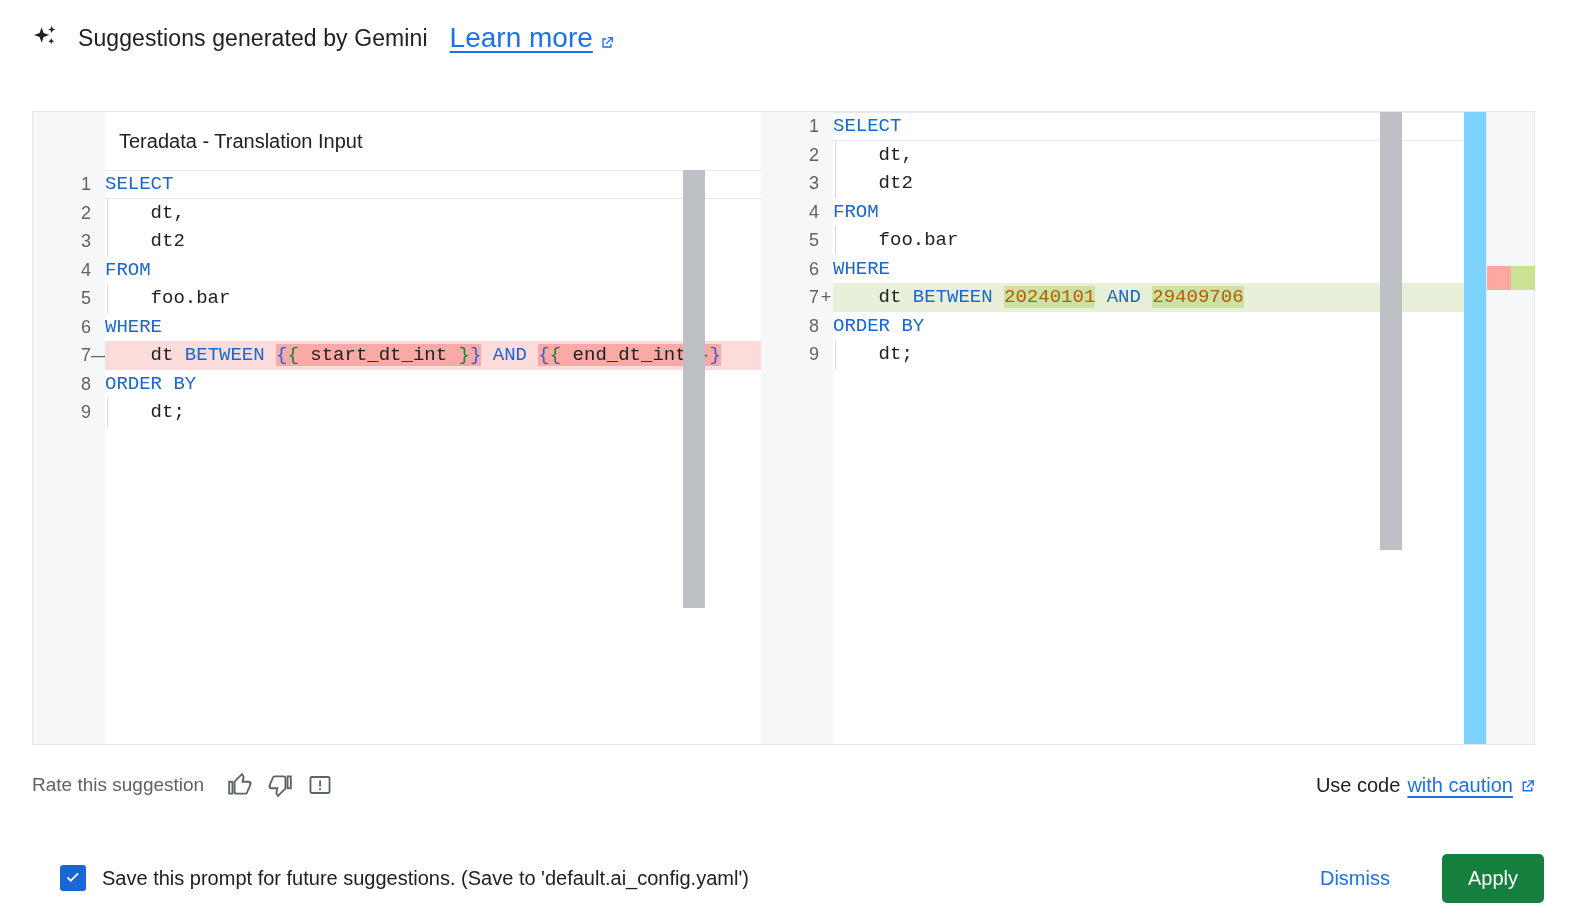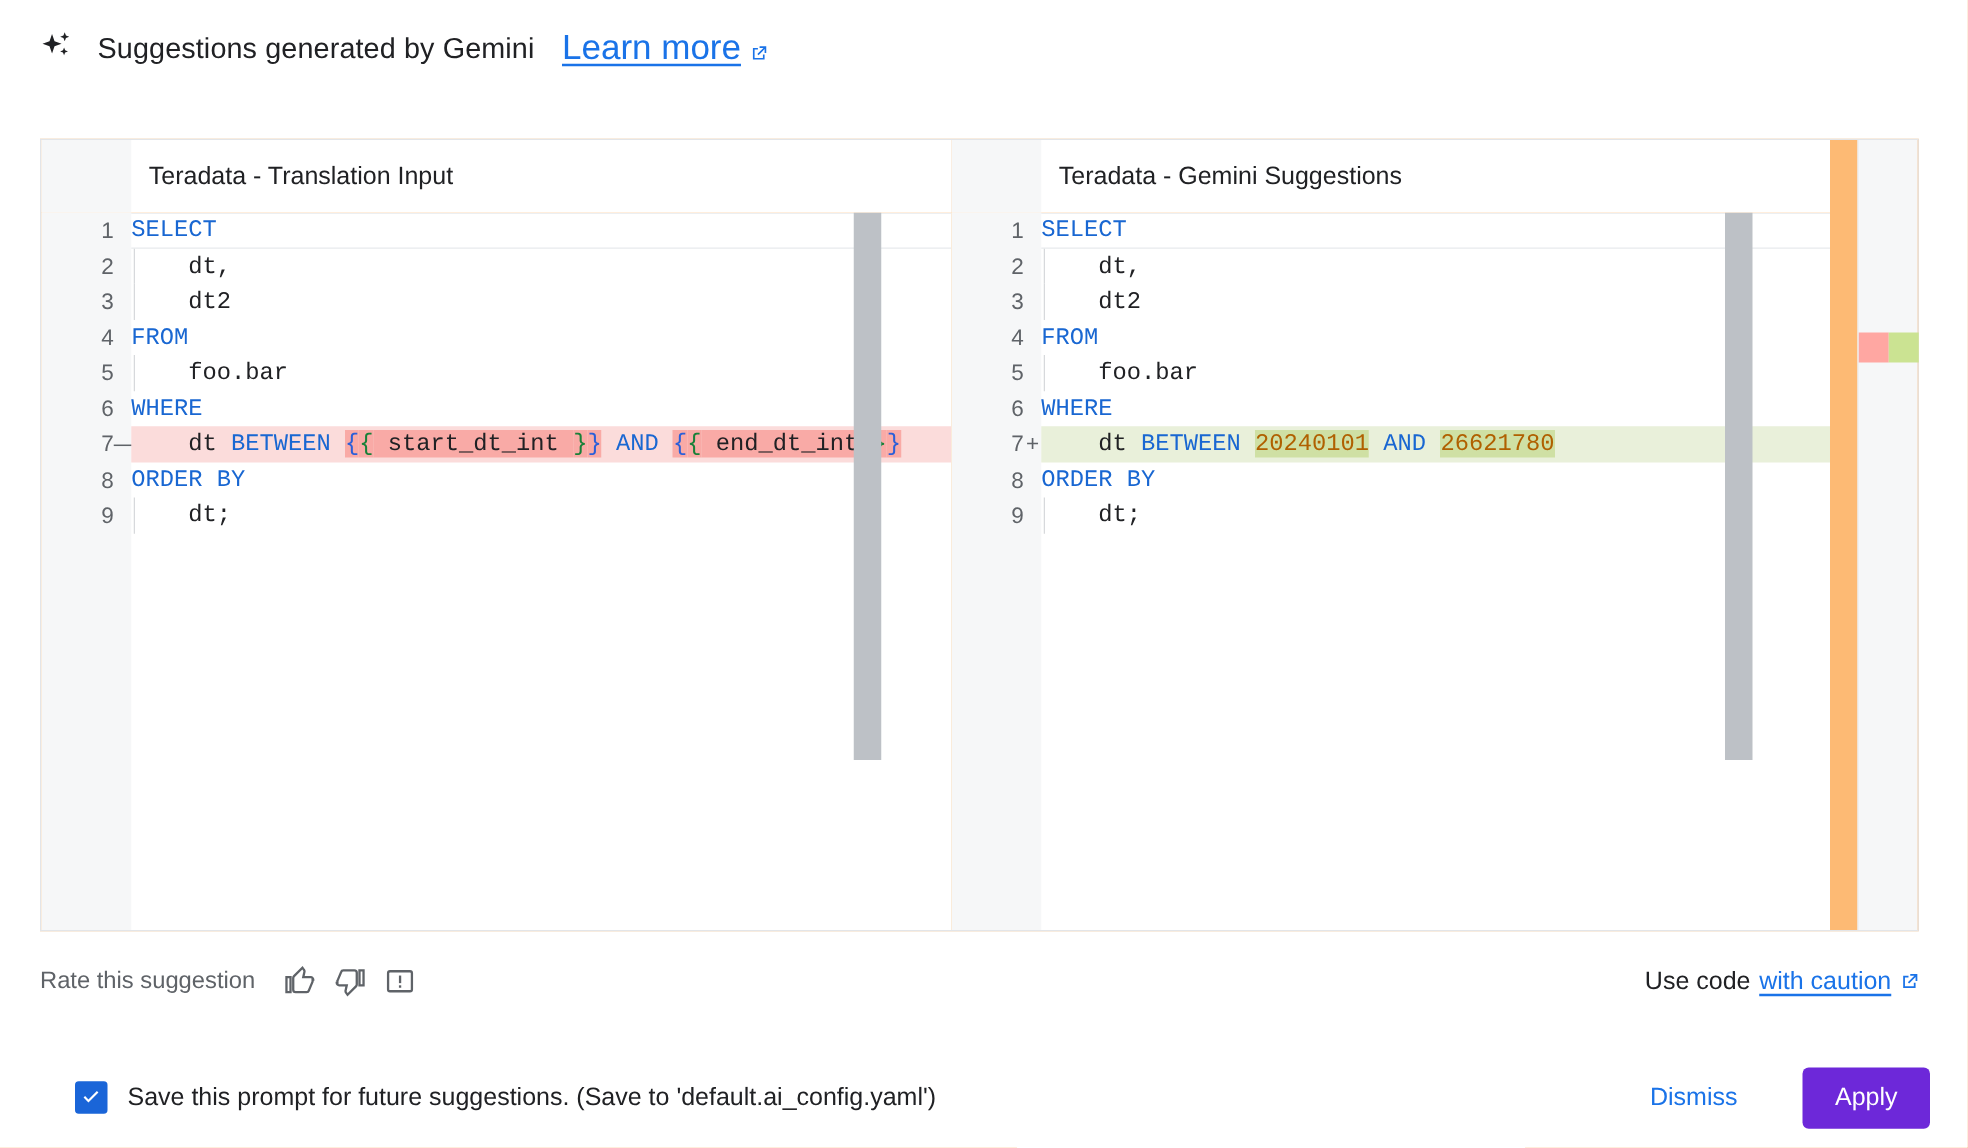--- a/index.html
+++ b/index.html
@@ -57,21 +57,21 @@
 
   
   .diff-wrap {
     position: absolute;
     left: 32px;
     top: 111px;
     width: 1503px;
     height: 634px;
     border: 1px solid #e3e5e8;
     box-sizing: border-box;
-    background: #fdba74;
+    background: #7dd3fc;
     display: flex;
   }
   .pane {
     position: relative;
     height: 100%;
     display: flex;
     flex-direction: column;
     overflow: hidden;
   }
   .pane-left  { width: 728px; }
@@ -290,21 +290,21 @@
     padding: 10px 14px;
     border: none;
     background: transparent;
     font-family: "Liberation Sans", sans-serif;
     cursor: pointer;
     white-space: nowrap;
   }
   .btn-primary {
     font-size: 20px;
     color: #ffffff;
-    background: #6d28d9;
+    background: #15803d;
     border: none;
     border-radius: 5px;
     padding: 13px 26px;
     font-family: "Liberation Sans", sans-serif;
     cursor: pointer;
     white-space: nowrap;
   }
 </style>
 </head>
 <body>
@@ -383,24 +383,20 @@
             <div class="ln">9</div>
             <div class="marker"></div>
             <div class="code-txt indent"><span class="plain">    dt;</span></div>
           </div>
         </div>
       <div class="vscroll"></div>
     </div>
   </div>
 
   <div class="pane pane-right">
-    <div class="pane-header">
-      <div class="hdr-gutter"></div>
-      <div class="hdr-title">Teradata - Gemini Suggestions</div>
-    </div>
     <div class="code-area">
       <div class="gutter-bg"></div>
       <div class="code-lines" id="right-lines">
           <div class="line current">
             <div class="ln">1</div>
             <div class="marker"></div>
             <div class="code-txt"><span class="kw">SELECT</span></div>
           </div>
           <div class="line">
             <div class="ln">2</div>
@@ -423,21 +419,21 @@
             <div class="code-txt indent"><span class="plain">    foo.bar</span></div>
           </div>
           <div class="line">
             <div class="ln">6</div>
             <div class="marker"></div>
             <div class="code-txt"><span class="kw">WHERE</span></div>
           </div>
           <div class="line ins">
             <div class="ln">7</div>
             <div class="marker">+</div>
-            <div class="code-txt"><span class="plain">    dt </span><span class="kw">BETWEEN</span><span class="plain"> </span><span class="num wins">20240101</span><span class="plain"> </span><span class="kw">AND</span><span class="plain"> </span><span class="num wins">26621780</span></div>
+            <div class="code-txt"><span class="plain">    dt </span><span class="kw">BETWEEN</span><span class="plain"> </span><span class="num wins">20240101</span><span class="plain"> </span><span class="kw">AND</span><span class="plain"> </span><span class="num wins">29409706</span></div>
           </div>
           <div class="line">
             <div class="ln">8</div>
             <div class="marker"></div>
             <div class="code-txt"><span class="kw">ORDER BY</span></div>
           </div>
           <div class="line">
             <div class="ln">9</div>
             <div class="marker"></div>
             <div class="code-txt indent"><span class="plain">    dt;</span></div>

